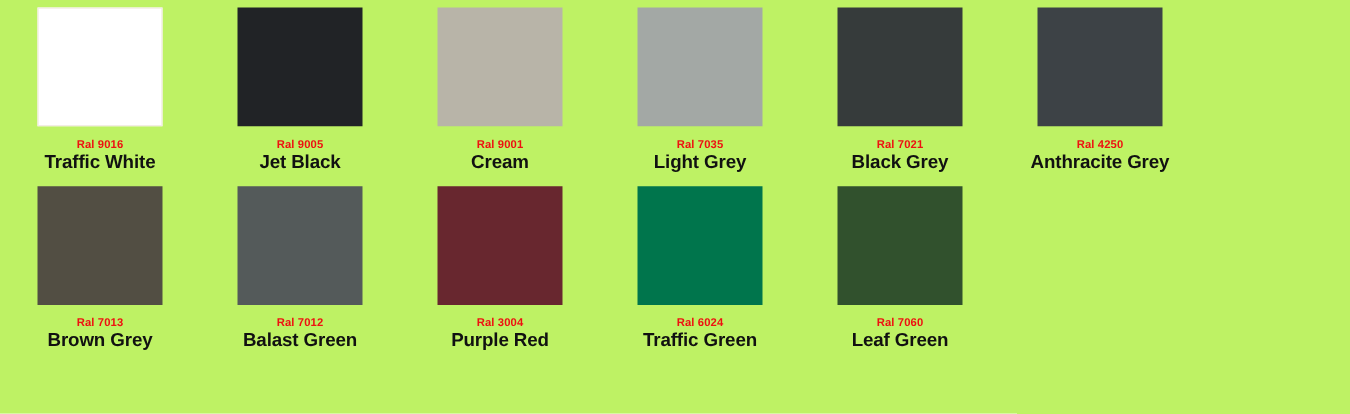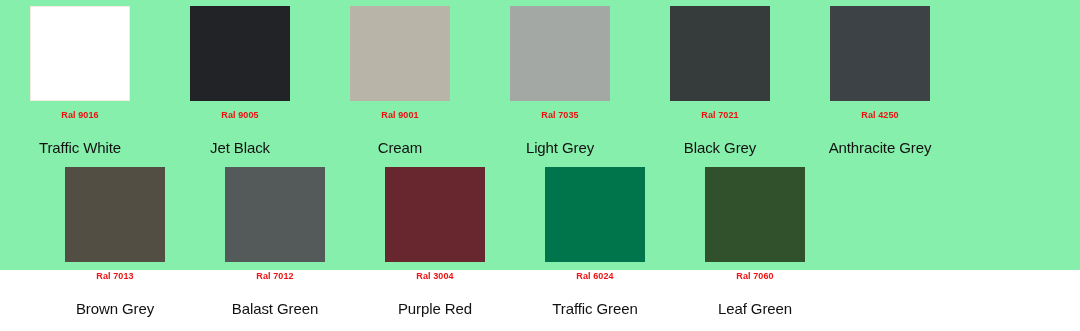--- a/index.html
+++ b/index.html
@@ -10,30 +10,30 @@
   body {
     width: 1080px;
     height: 331px;
     overflow: hidden;
     font-family: "Liberation Sans", sans-serif;
     -webkit-font-smoothing: antialiased;
   }
   .palette {
     position: relative;
     width: 1080px;
-    height: 270px;
-    background: #86efac;
+    height: 331px;
+    background: #bef264;
   }
   .row {
     display: flex;
     width: 1080px;
     box-sizing: border-box;
   }
   .row-1 { padding-top: 6px; }
-  .row-2 { padding-top: 6px; padding-left: 35px; }
+  .row-2 { padding-top: 6px; }
   .cell {
     width: 160px;
     flex: 0 0 160px;
     display: flex;
     flex-direction: column;
     align-items: center;
     box-sizing: border-box;
   }
   .swatch {
     width: 100px;
@@ -48,24 +48,24 @@
     font-size: 9px;
     font-weight: bold;
     color: #ee1111;
     letter-spacing: 0.1px;
     margin-top: 9px;
     line-height: 11px;
     white-space: nowrap;
   }
   .name {
     font-size: 15px;
-    font-weight: normal;
+    font-weight: bold;
     color: #111111;
     line-height: 18px;
-    margin-top: 18px;
+    margin-top: 0;
     white-space: nowrap;
     letter-spacing: -0.1px;
   }
   .row-gap { height: 4px; }
 </style>
 </head>
 <body>
 
 <div class="palette">
 

